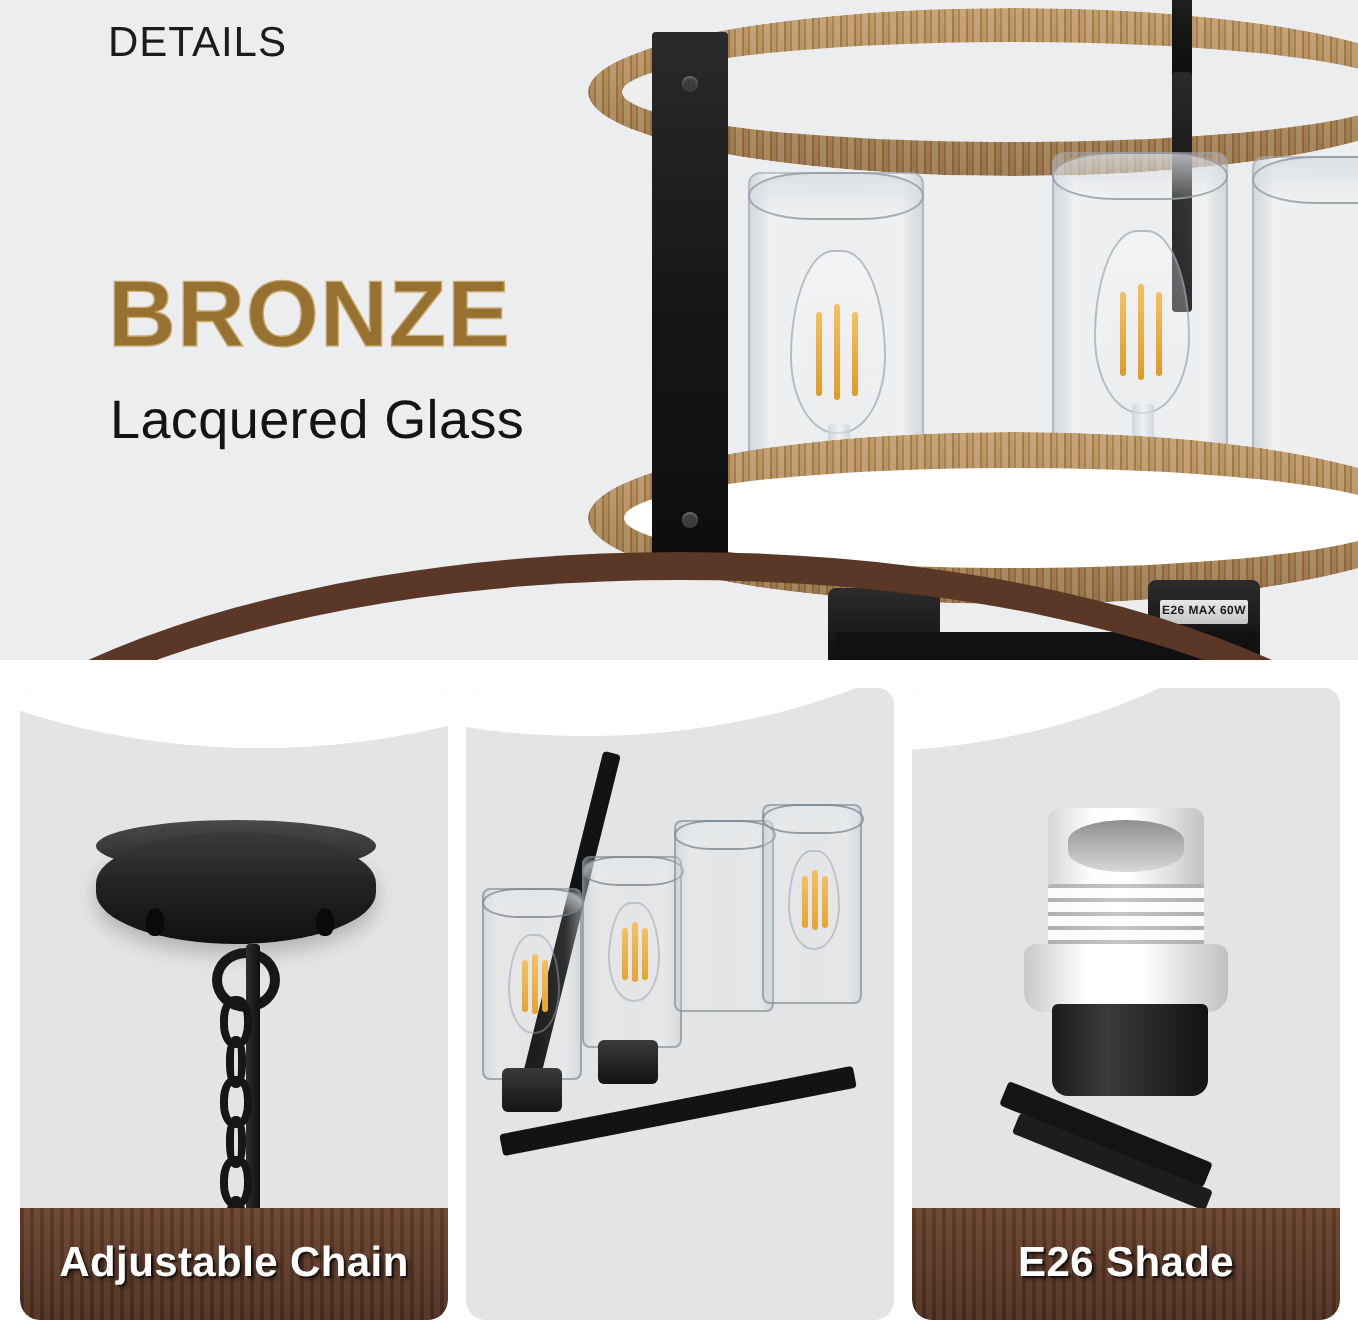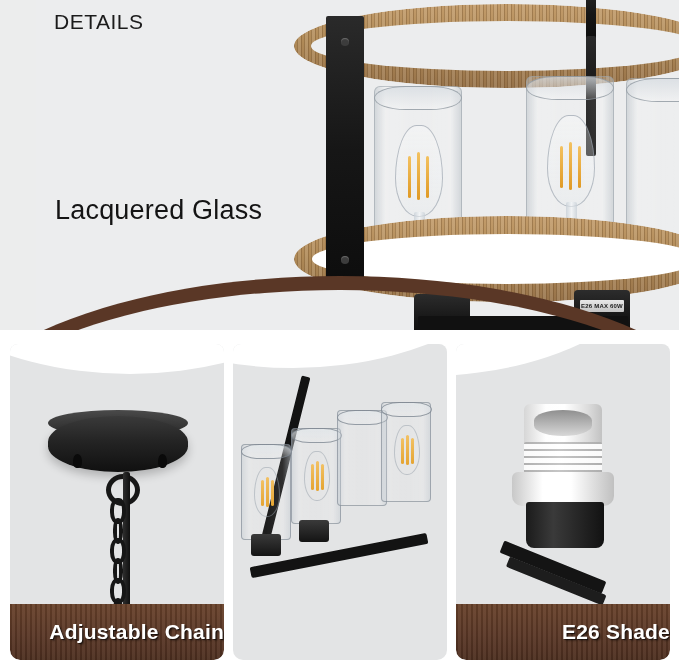--- a/index.html
+++ b/index.html
@@ -319,21 +319,21 @@
     bottom: 0;
     height: 56px;
     background:
       repeating-linear-gradient(90deg,
         rgba(0,0,0,0.10) 0px, rgba(0,0,0,0.10) 2px,
         rgba(255,255,255,0.05) 2px, rgba(255,255,255,0.05) 5px),
       linear-gradient(180deg, #68412a 0%, #5a3726 55%, #4c2e1f 100%);
     border-radius: 0 0 10px 10px;
     display: flex;
     align-items: center;
-    justify-content: flex-end;
+    justify-content: center;
   }
   .caption span {
     color: #ffffff;
     font-size: 21px;
     font-weight: 700;
     letter-spacing: 0.2px;
     text-shadow: 1px 1px 0 rgba(0,0,0,0.55), 2px 2px 2px rgba(0,0,0,0.35);
   }
 
   
@@ -542,20 +542,21 @@
 </style>
 </head>
 <body>
 
 <div id="page">
 
   <div id="hero">
 
     <div id="details-label">DETAILS</div>
 
+    <div id="bronze-word">BRONZE</div>
 
     <div id="lacquered-line">Lacquered Glass</div>
 
     <div id="fixture">
 
       <div id="ring-top">
         <div class="ringwood wood"></div>
         <div class="band" style="box-shadow: inset 0 0 0 0 transparent;"></div>
       </div>
       <div style="position:absolute;left:25px;top:27px;width:391px;height:50px;border-radius:50%;background:#ecedee;"></div>

